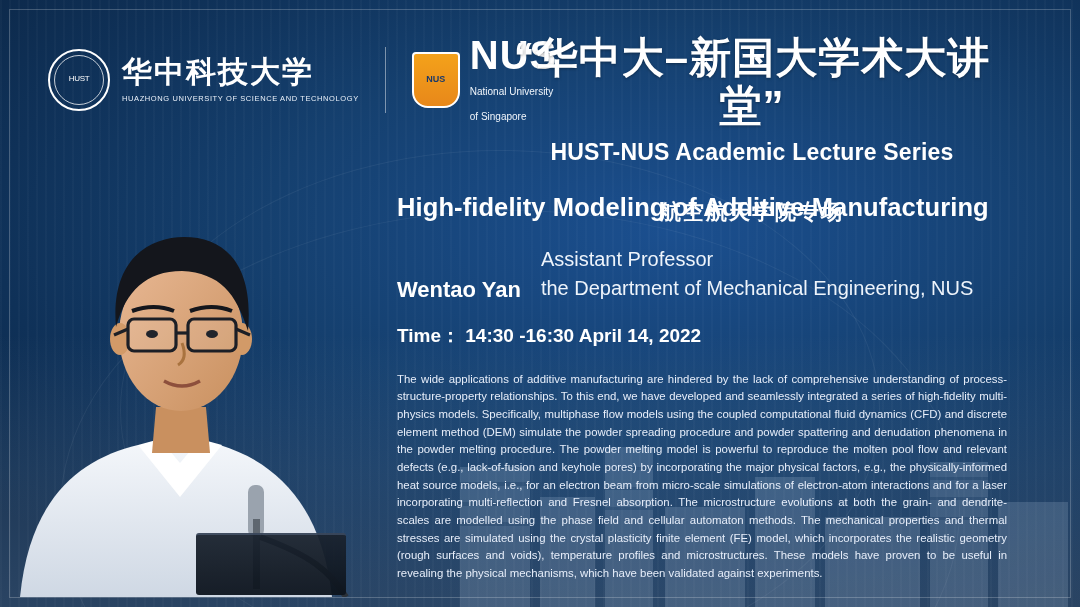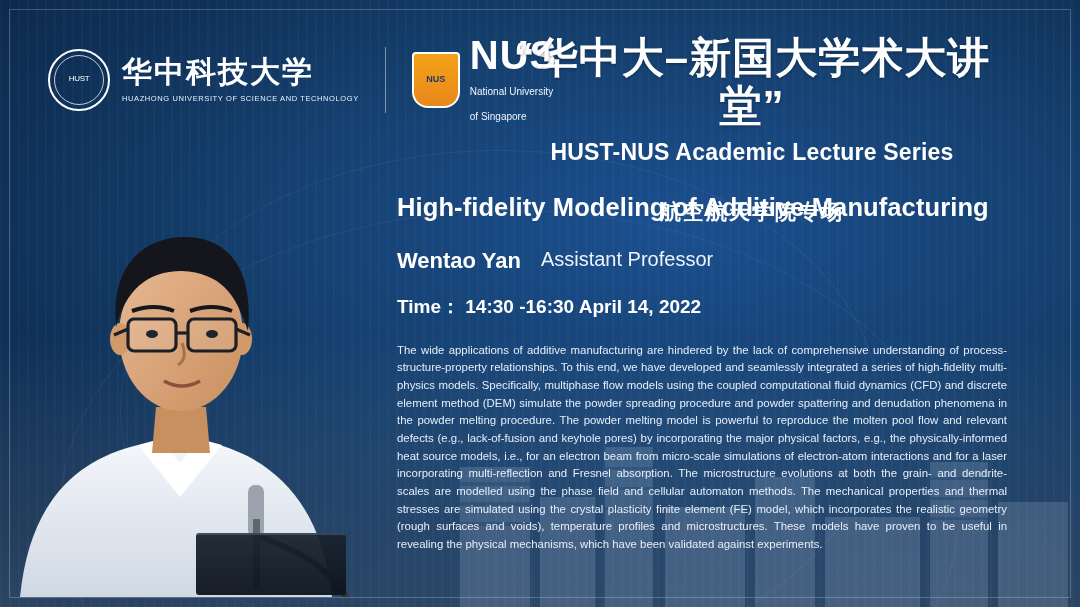--- a/index.html
+++ b/index.html
@@ -254,20 +254,21 @@
   <div class="laptop"></div>
 
   <div class="content">
 
     <div class="lecture-title">High-fidelity Modeling of Additive Manufacturing</div>
 
     <div class="speaker-row">
       <div class="speaker-name">Wentao Yan</div>
       <div class="speaker-affil">
         <div>Assistant Professor</div>
+        <div>the Department of Mechanical Engineering, NUS</div>
       </div>
     </div>
 
     <div class="meta">
       <div class="meta-line">
         <span>Time：</span>
         <span class="val">14:30 -16:30  April 14, 2022</span>
       </div>
     </div>
 

